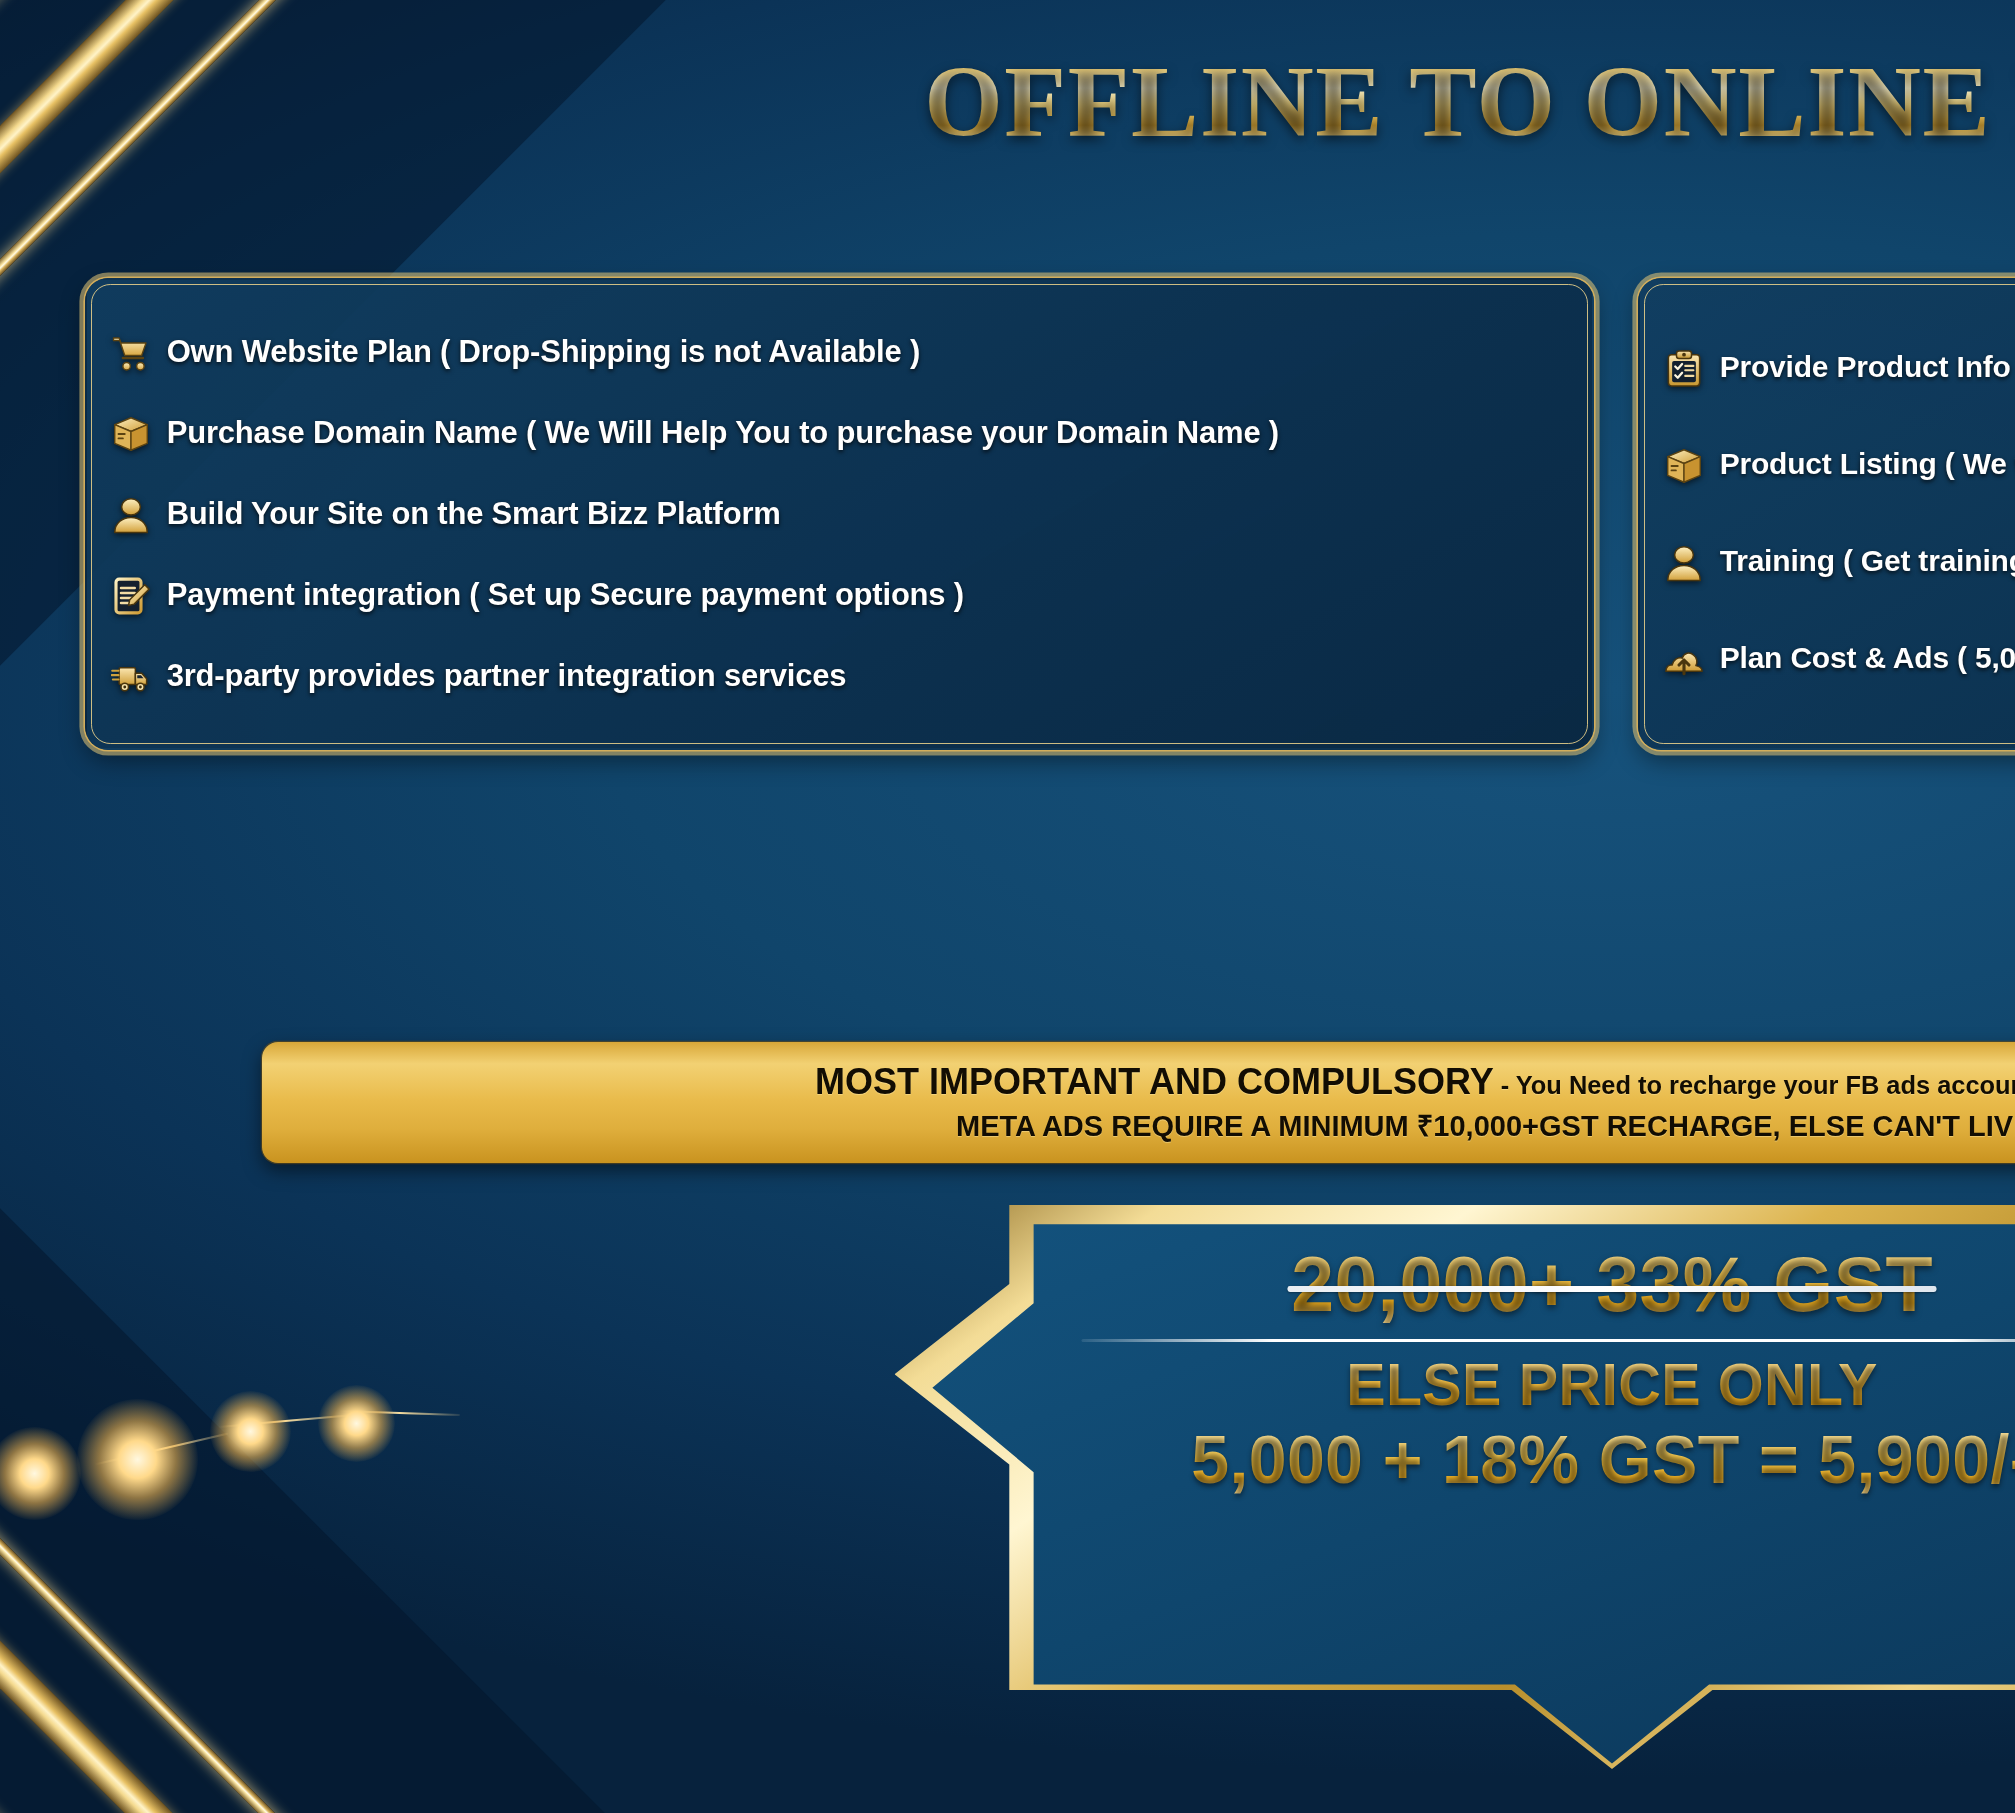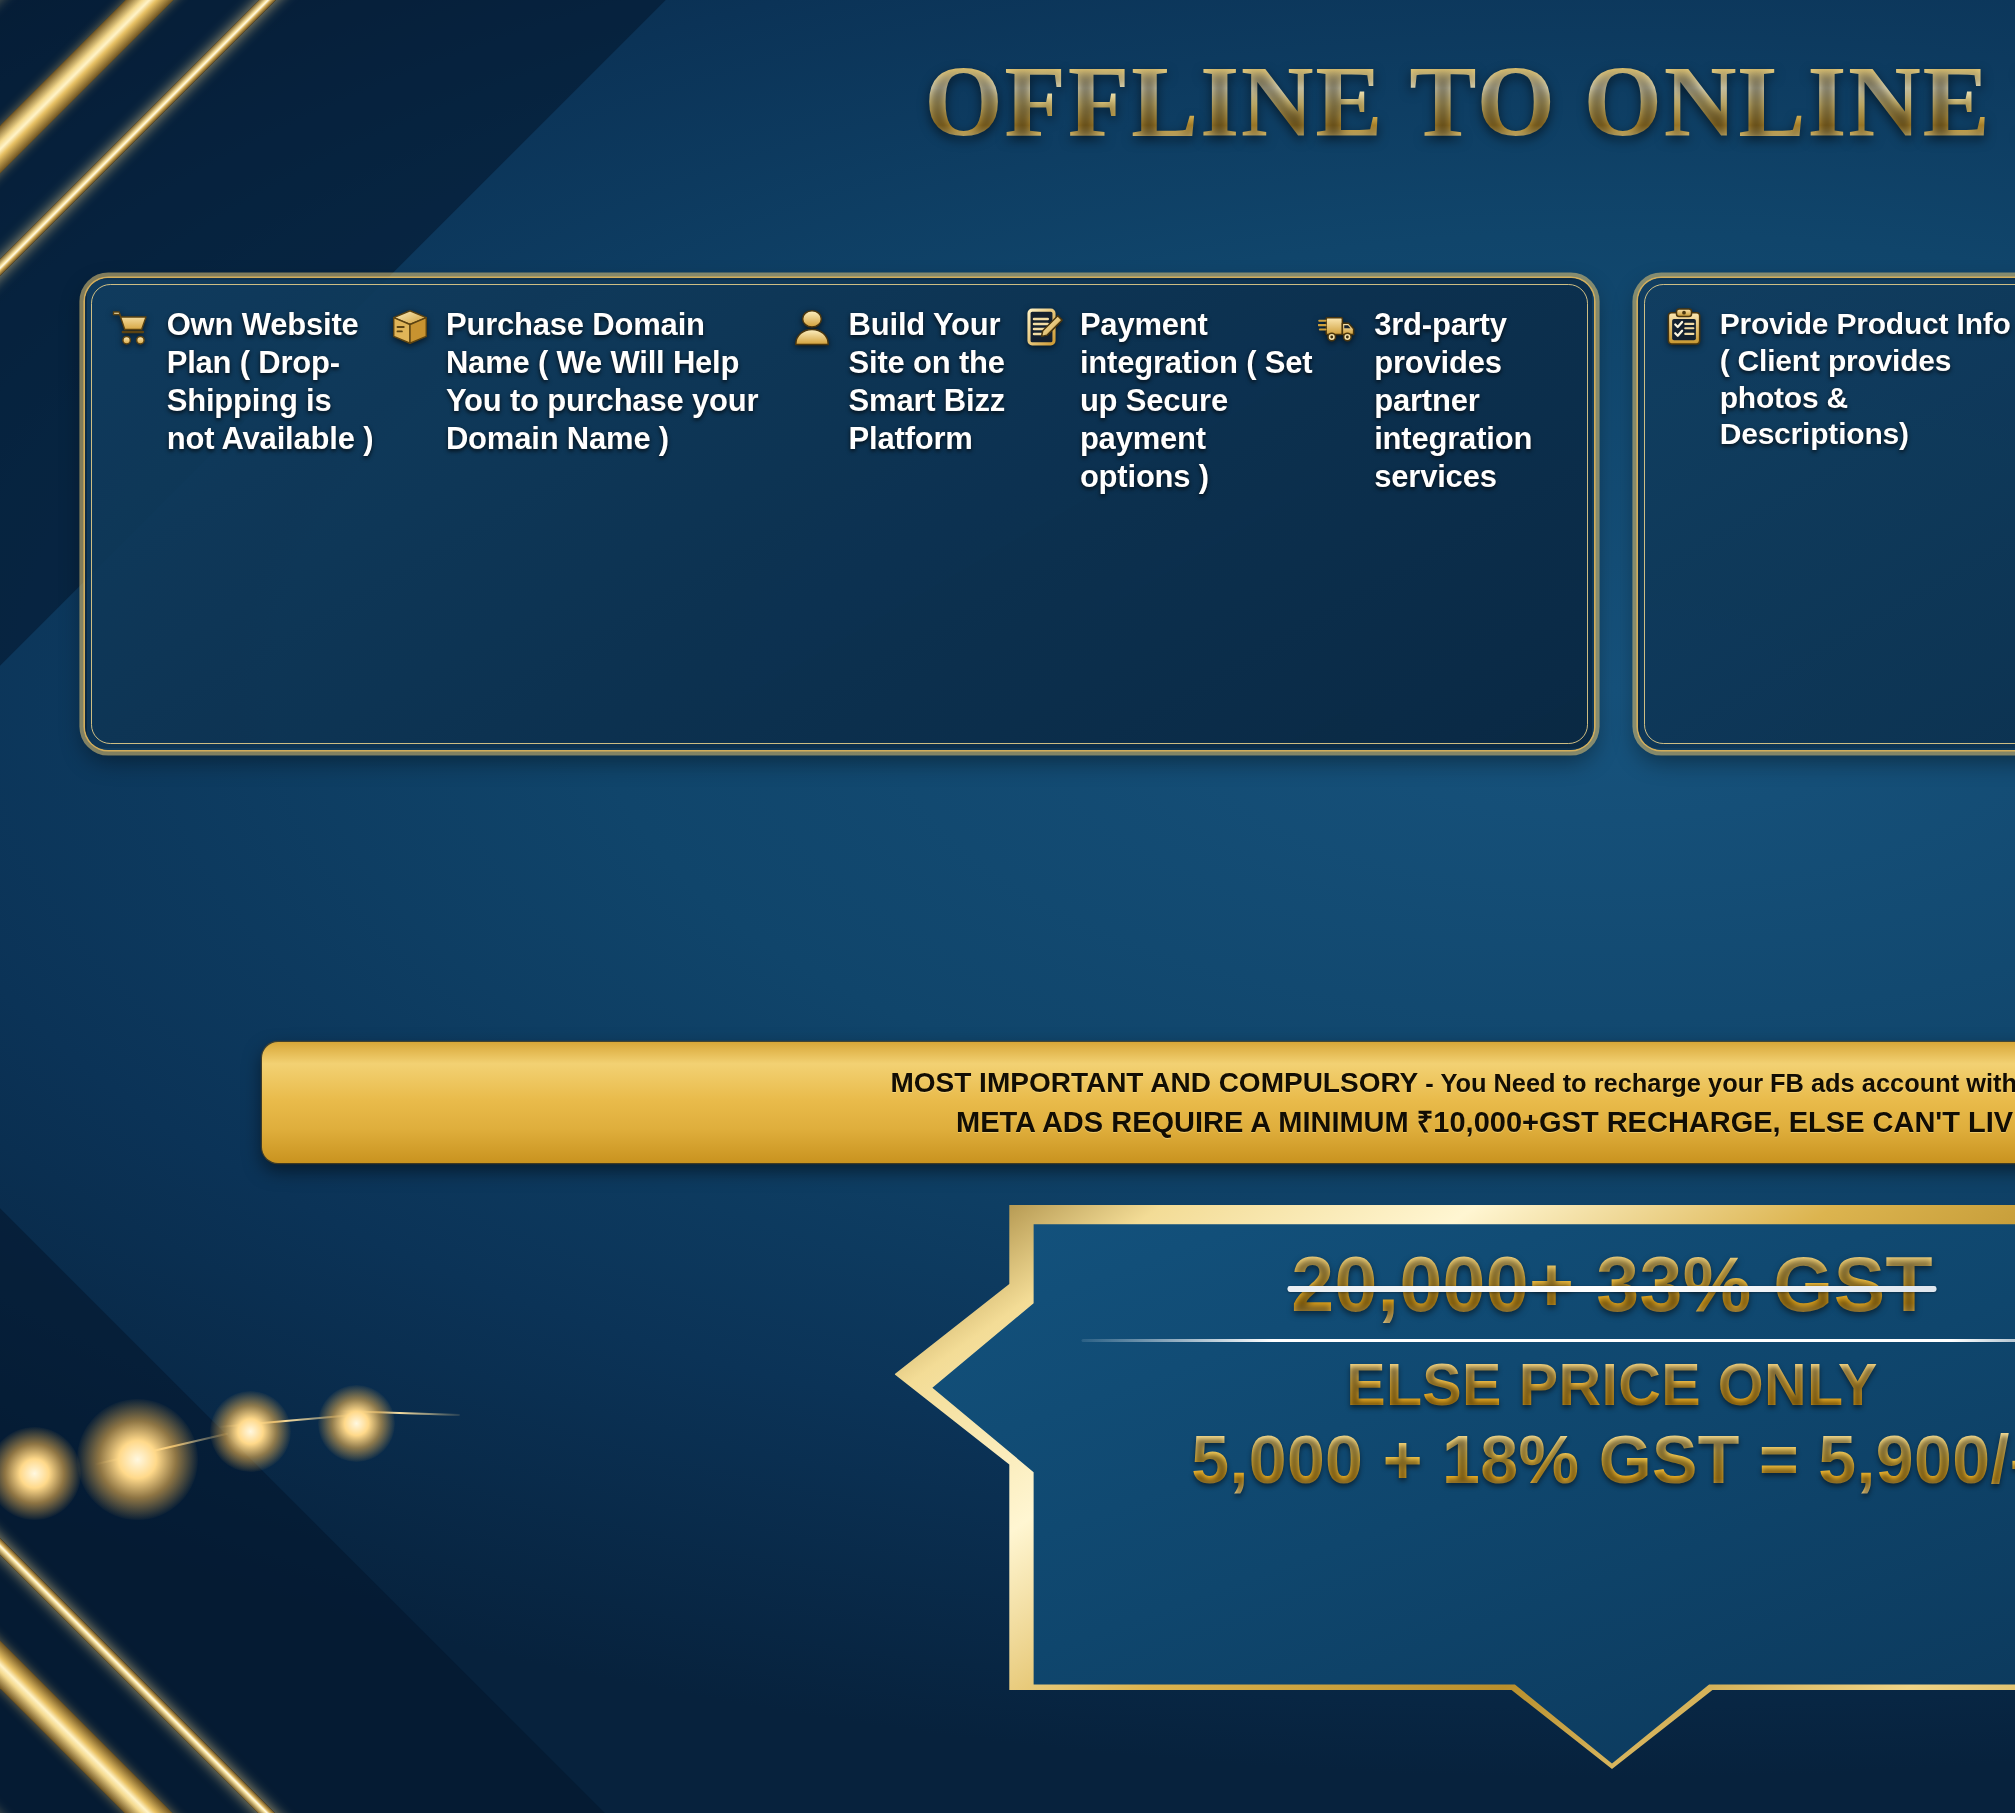--- a/index.html
+++ b/index.html
@@ -58,21 +58,21 @@
       0 0 0 5.6px rgba(230,200,120,.55),
       0 9.7px 24px rgba(0,0,0,.45);
     position:relative;
   }
   .panel.left{min-height:431px;}
   .panel.right{min-height:431px;}
   .panel::after{
     content:"";position:absolute;inset:4px;border-radius:19.3px;
     border:1.6px solid rgba(240,214,140,.85);pointer-events:none;
   }
-  .rows{display:flex;flex-direction:row;justify-content:space-evenly;height:100%;position:relative;z-index:2;}
+  .rows{display:flex;flex-direction:column;justify-content:space-evenly;height:100%;position:relative;z-index:2;}
   .row{display:flex;align-items:flex-start;gap:13.7px;padding:4.8px 0;}
   .ico{flex:0 0 auto;width:45px;height:45px;display:flex;align-items:center;justify-content:center;
        filter:drop-shadow(0 2.4px 3.2px rgba(0,0,0,.6));}
   .ico svg{width:40px;height:40px;display:block;}
   .rowtext{
     color:#ffffff;font-weight:700;font-size:31px;line-height:1.22;letter-spacing:-0.2px;
     text-shadow:0 2px 4px rgba(0,0,0,.78),0 0.4px 0 rgba(0,0,0,.6);
     padding-top:2.4px;
   }
   .panel.right .rowtext{font-size:30px;}
@@ -80,21 +80,21 @@
   
   .banner{
     position:absolute;left:262px;right:266px;top:1042px;height:121px;border-radius:16px;
     background:linear-gradient(180deg,#d8a738 0%,#f2d173 18%,#e9bb4b 48%,#dfae3c 72%,#c9931f 100%);
     box-shadow:0 0 0 1.2px rgba(110,78,18,.55),0 7.3px 18.5px rgba(0,0,0,.5);
     display:flex;flex-direction:column;align-items:center;justify-content:center;gap:7.3px;
     padding:0 24px;box-sizing:border-box;text-align:center;
   }
   .bline{color:#120d03;font-weight:700;line-height:1.12;text-shadow:0 0.8px 0.8px rgba(255,236,170,.5);}
   .bline1{font-size:25.4px;}
-  .bline1 b{font-size:28px;}
+  .bline1 b{font-size:36px;}
   .bline2{font-size:29px;}
 
   
   .badgewrap{position:absolute;left:50%;transform:translateX(-50%);top:1205px;width:1435px;height:564px;}
   .badge{
     position:absolute;inset:0;
     background:linear-gradient(145deg,#8a6a22 0%,#f3dc96 12%,#fff6d2 26%,#dcb44f 42%,#b98f2c 58%,#f0d486 76%,#a8811f 100%);
     clip-path:polygon(
       8% 0%, 92% 0%, 92% 14%, 100% 30%, 92% 46%, 92% 86%,
       57% 86%, 50% 100%, 43% 86%, 8% 86%, 8% 46%, 0% 30%, 8% 14%

